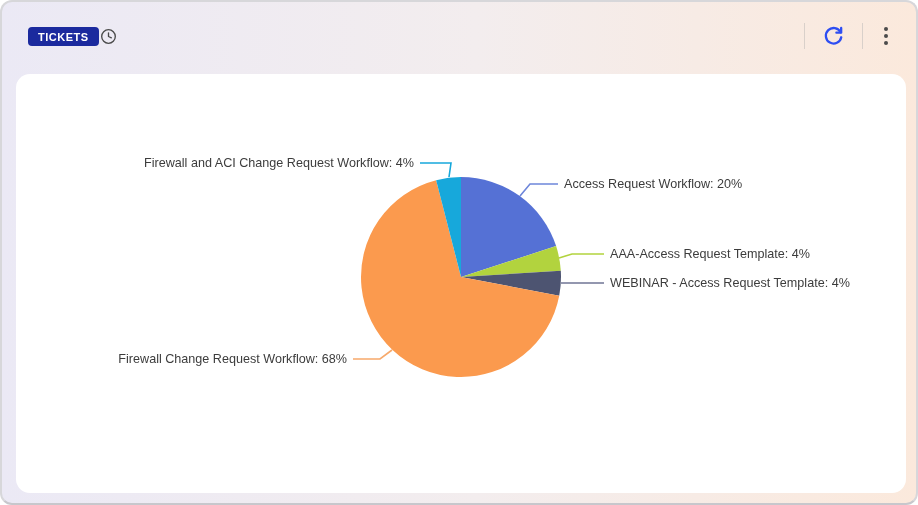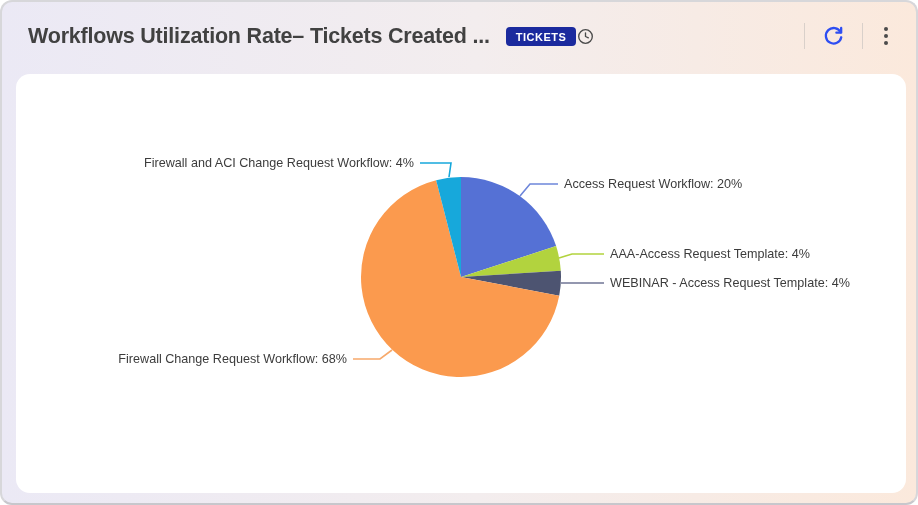--- a/index.html
+++ b/index.html
@@ -84,21 +84,20 @@
     font-size: 12.6px;
     fill: #3c3c3c;
   }
 </style>
 </head>
 <body>
 
 <div class="widget" data-name="workflows-utilization-widget">
 
   <div class="header" data-name="widget-header">
-    <div class="title" data-name="widget-title">Workflows Utilization Rate– Tickets Created ...</div>
 
     <span class="badge" data-name="tickets-badge">TICKETS</span>
 
     <div class="time-group" data-name="timestamp-group">
       <span class="clock-icon" data-name="clock-icon">
         <svg viewBox="0 0 24 24" width="19" height="19">
           <circle cx="12" cy="12" r="8.6" fill="none" stroke="#4a4a4a" stroke-width="1.7"></circle>
           <path d="M12 7.4 V12 L15.6 13.6" fill="none" stroke="#4a4a4a" stroke-width="1.7" stroke-linecap="round" stroke-linejoin="round"></path>
         </svg>
       </span>

